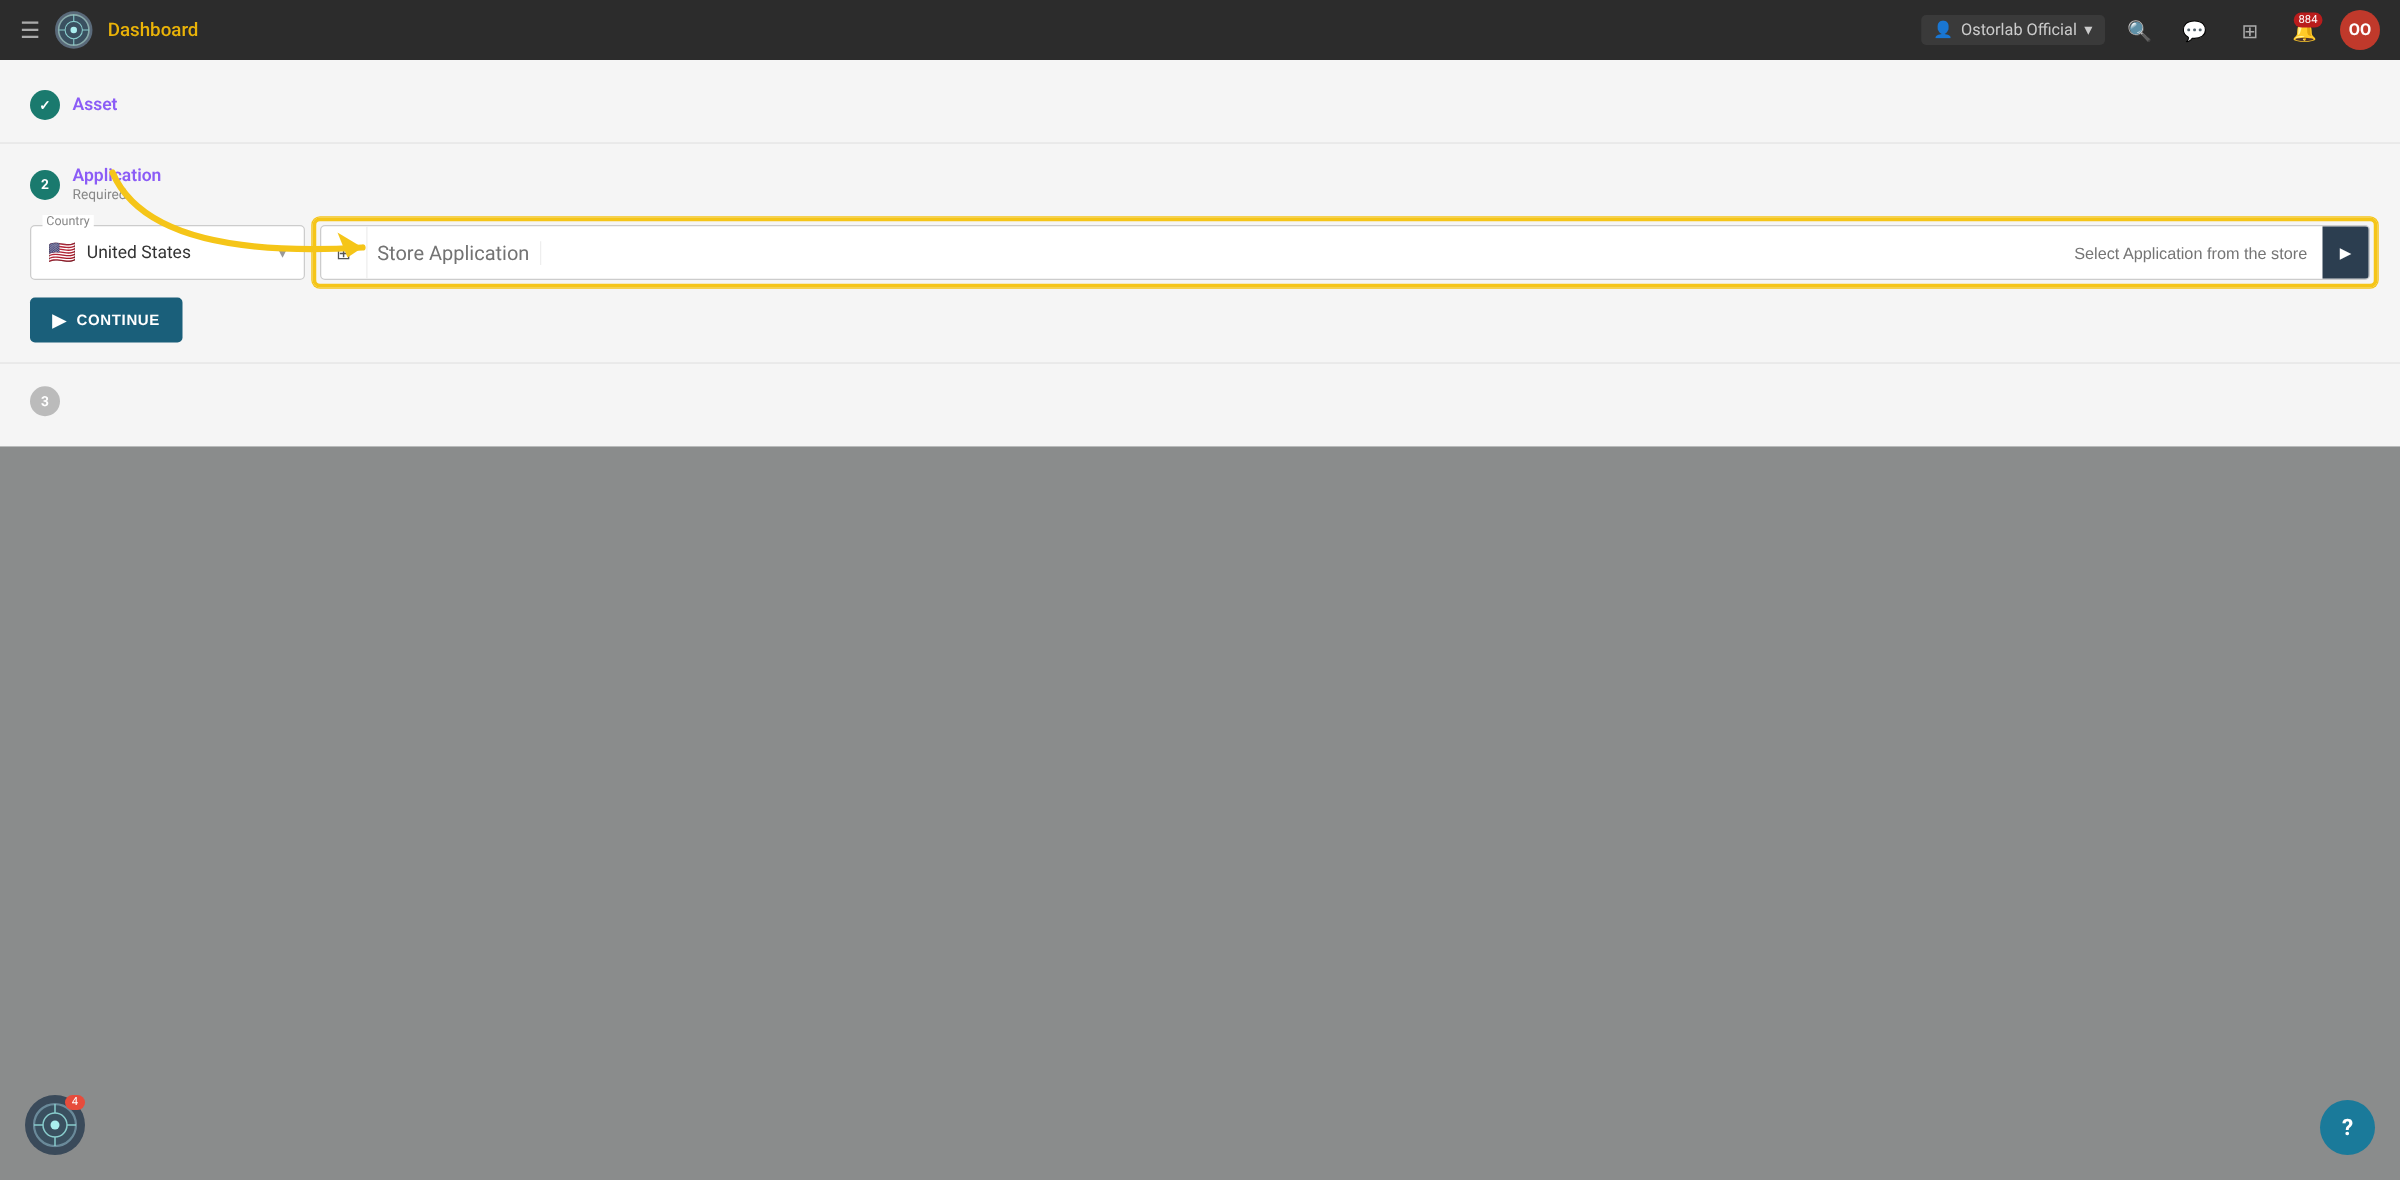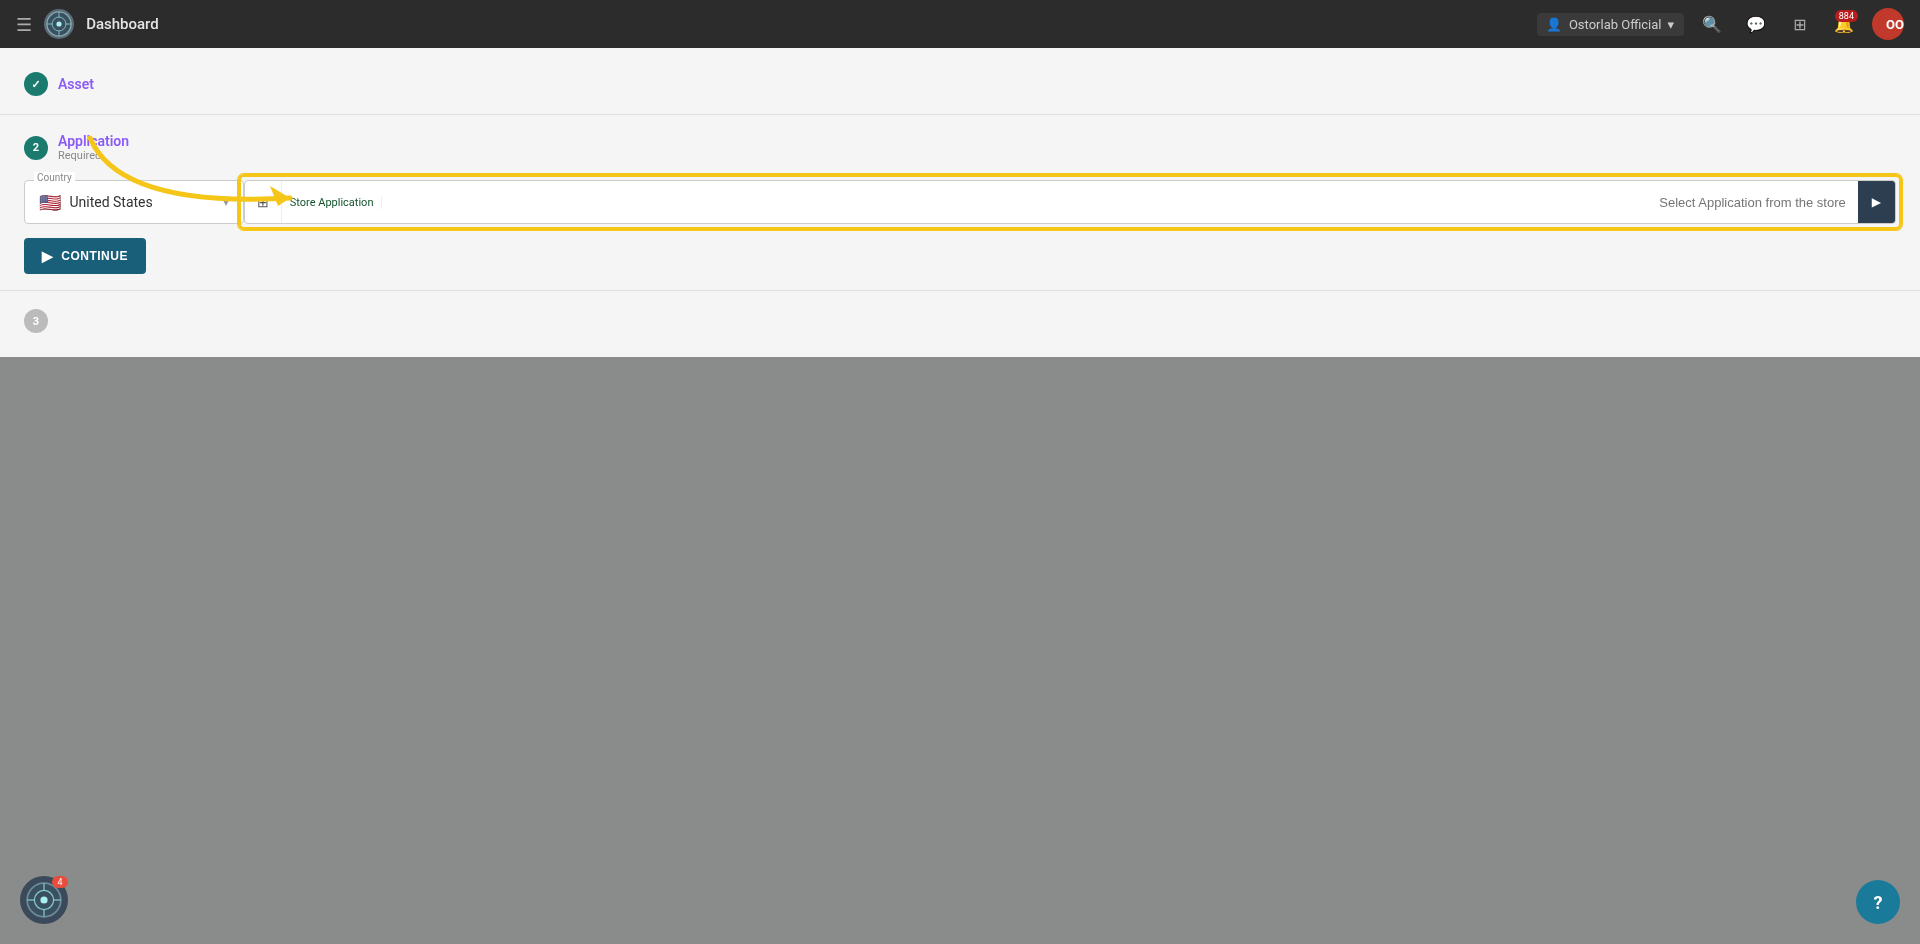--- a/index.html
+++ b/index.html
@@ -42,21 +42,21 @@
       display: flex;
       align-items: center;
       justify-content: center;
       overflow: hidden;
     }
     .navbar-logo svg {
       width: 26px;
       height: 26px;
     }
     .navbar-title {
-      color: #e5e5e5;
+      color: #eab308;
       font-size: 15px;
       font-weight: 500;
     }
     .navbar-right {
       display: flex;
       align-items: center;
       gap: 12px;
     }
     .org-selector {
       display: flex;
@@ -92,21 +92,21 @@
       min-width: 16px;
       text-align: center;
     }
     .user-avatar {
       width: 32px;
       height: 32px;
       border-radius: 50%;
       background: #c0392b;
       display: flex;
       align-items: center;
-      justify-content: flex-end;
+      justify-content: center;
       color: white;
       font-size: 13px;
       font-weight: bold;
       cursor: pointer;
     }
 
     
     .main-content {
       width: 100%;
       height: calc(944px - 48px);
@@ -158,20 +158,21 @@
     }
 
     
     .step2-area {
       padding: 10px 24px 16px 24px;
       background: #f5f5f5;
     }
     .step2-fields {
       display: flex;
       align-items: center;
+      gap: 12px;
       margin-top: 10px;
       margin-bottom: 14px;
     }
     .field-group {
       display: flex;
       flex-direction: column;
       position: relative;
     }
     .field-label {
       font-size: 10px;
@@ -434,21 +435,21 @@
             <span class="chevron-icon">▾</span>
           </div>
         </div>
 
         <div class="store-app-wrapper">
           <div class="store-app-highlight"></div>
           <div class="store-app-input-container">
             <div class="store-icon-btn">
               <span>⊞</span>
             </div>
-            <span style="font-size:11px; color:#14532d; padding: 0 8px; border-right: 1px solid #eee; white-space:nowrap;">Store Application</span>
+            <span style="font-size:16px; color:#737373; padding: 0 8px; border-right: 1px solid #eee; white-space:nowrap;">Store Application</span>
             <input class="store-input" type="text" placeholder="Select Application from the store" style="">
             <div class="select-app-btn">
               <span>▶</span>
             </div>
           </div>
         </div>
 
       </div>
 
       <button class="continue-btn">

